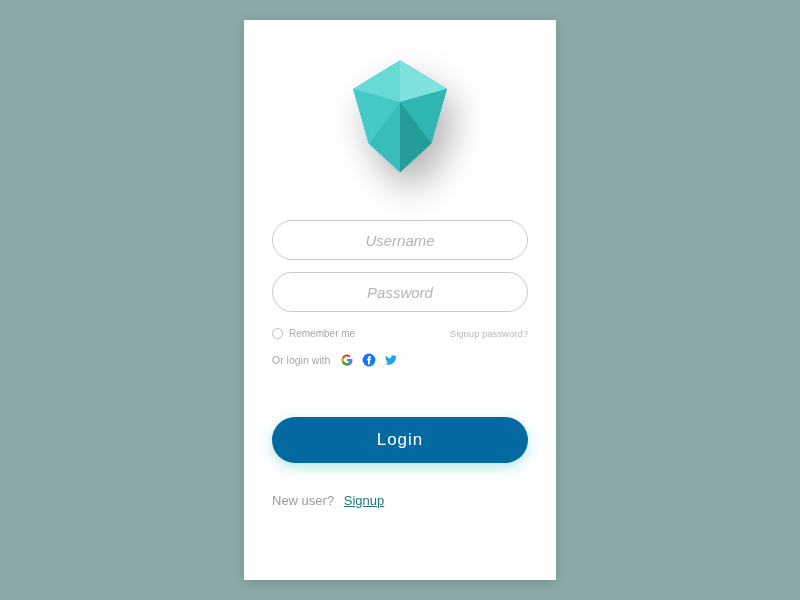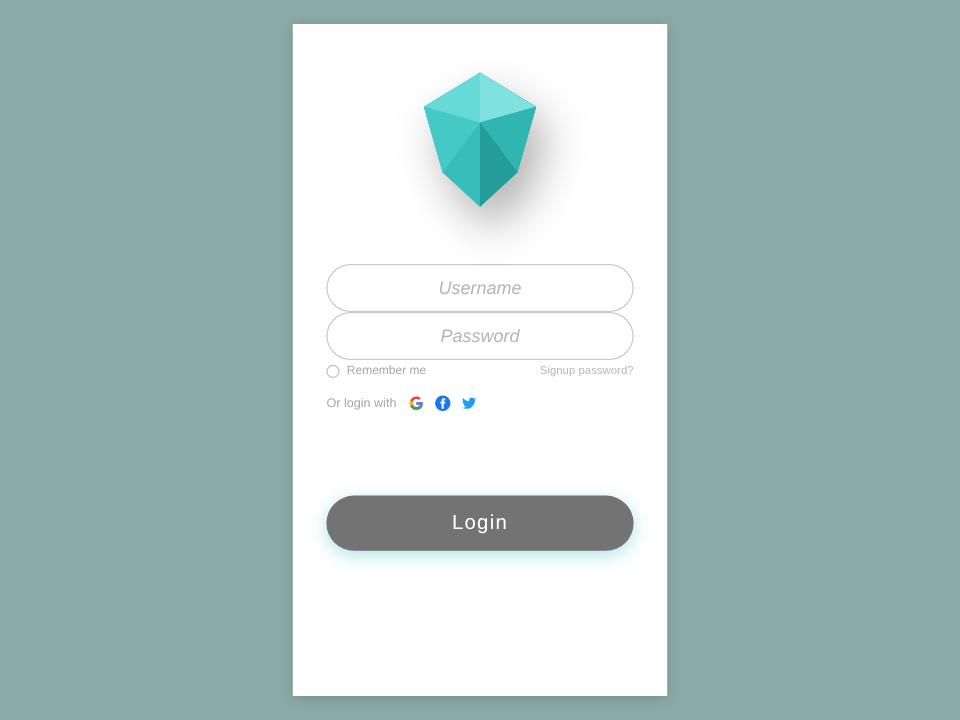--- a/index.html
+++ b/index.html
@@ -38,21 +38,21 @@
     width: 100%;
     height: 40px;
     border: 1px solid #c9c9c9;
     border-radius: 22px;
     background: #fff;
     text-align: center;
     font-size: 15px;
     font-style: italic;
     color: #0f172a;
     outline: none;
-    margin-bottom: 0;
+    margin-bottom: 12px;
     font-family: inherit;
   }
   .field::placeholder {
     color: #b5b5b5;
     font-style: italic;
   }
   .options-row {
     width: 100%;
     display: flex;
     justify-content: space-between;
@@ -95,28 +95,27 @@
     color: #a7a7a7;
     text-align: center;
   }
   .social-icons { display: flex; gap: 8px; align-items: center; }
   .icon { width: 14px; height: 14px; display: inline-flex; align-items: center; justify-content: center; cursor: pointer; }
   .login-btn {
     width: 100%;
     height: 46px;
     border: none;
     border-radius: 24px;
-    background: #737373;
+    background: #0369a1;
     color: #ffffff;
     font-size: 17px;
     letter-spacing: 1px;
     box-shadow: 0 4px 14px rgba(79,198,196,0.45);
     cursor: pointer;
     font-family: inherit;
-    margin-top: 20px;
   }
   .signup-row {
     width: 100%;
     margin-top: 30px;
     font-size: 13px;
     color: #9c9c9c;
   }
   .signup-link {
     color: #207a7a;
     text-decoration: underline;
@@ -176,14 +175,18 @@
       <span class="icon">
         <svg viewBox="0 0 24 24" width="14" height="14">
           <path fill="#1DA1F2" d="M22 5.9c-.74.33-1.54.55-2.37.65.85-.51 1.5-1.32 1.81-2.28-.8.47-1.68.82-2.62 1C18.07 4.47 17 4 15.82 4c-2.27 0-4.11 1.84-4.11 4.11 0 .32.04.64.11.94C8.28 8.88 5.11 7.17 2.99 4.57c-.35.61-.56 1.32-.56 2.07 0 1.43.73 2.68 1.83 3.42-.67-.02-1.31-.21-1.86-.51v.05c0 1.99 1.42 3.65 3.3 4.03-.35.1-.71.15-1.09.15-.27 0-.52-.03-.78-.07.53 1.63 2.05 2.82 3.85 2.85-1.41 1.11-3.19 1.77-5.12 1.77-.33 0-.66-.02-.98-.06C3.36 19.43 5.52 20.1 7.84 20.1c8.04 0 12.44-6.66 12.44-12.44 0-.19 0-.38-.01-.56.85-.62 1.6-1.39 2.18-2.26z"></path>
         </svg>
       </span>
     </div>
   </div>
 
   <button class="login-btn">Login</button>
 
+  <div class="signup-row">
+    <span>New user?</span>
+    <a class="signup-link">Signup</a>
+  </div>
 
 </div>
 
 </body></html>

